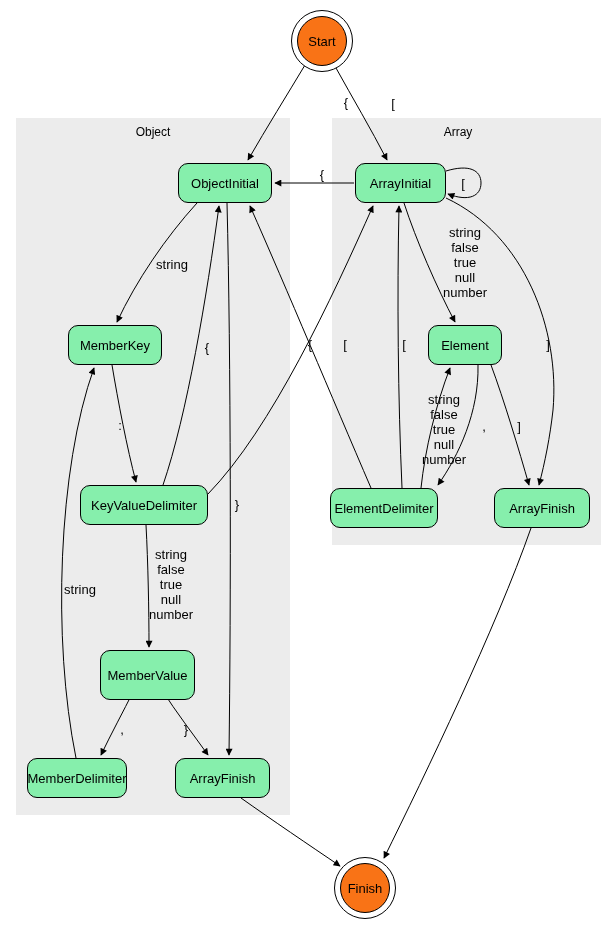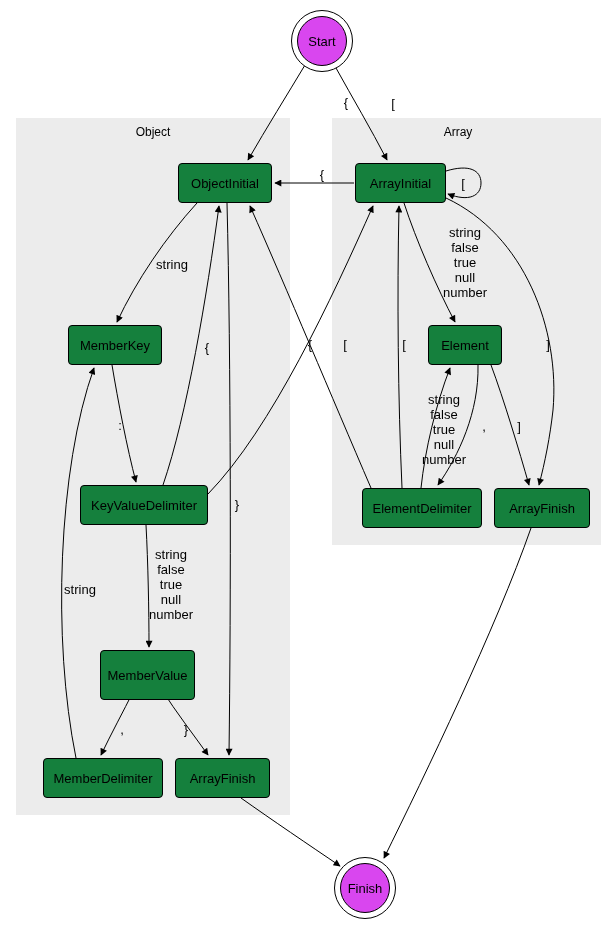--- a/index.html
+++ b/index.html
@@ -1,26 +1,26 @@
 <!DOCTYPE html>
 <html><head>
 <meta charset="utf-8">
 <style>
   * { margin:0; padding:0; box-sizing:border-box; }
   html,body { background:#fff; font-family:"Liberation Sans", sans-serif; color:#000; }
   .canvas { position:relative; width:609px; height:935px; background:#fff; overflow:hidden; }
   .cluster { position:absolute; background:#ececec; }
   .cluster-label { position:absolute; transform:translate(-50%,-50%); font-size:12px; }
   .edges { position:absolute; left:0; top:0; }
-  .node { position:absolute; background:#15803d; border:1px solid #000; border-radius:4px;
+  .node { position:absolute; background:#86efac; border:1px solid #000; border-radius:10px;
           display:flex; align-items:center; justify-content:center; font-size:13px; }
   .state { position:absolute; border:1px solid #000; border-radius:50%; background:#fff;
            display:flex; align-items:center; justify-content:center; }
   .state-inner { border:1px solid #000; border-radius:50%; width:calc(100% - 10px); height:calc(100% - 10px);
-                 display:flex; align-items:center; justify-content:center; font-size:13px; background:#d946ef; }
+                 display:flex; align-items:center; justify-content:center; font-size:13px; background:#f97316; }
   .edge-label { position:absolute; transform:translate(-50%,-50%); font-size:13px;
                 white-space:pre-line; text-align:center; line-height:1.15; }
 </style>
 </head>
 <body>
 
 <div class="canvas">
 
   <div class="cluster" style="left:16px; top:118px; width:274px; height:697px"></div>
   <div class="cluster" style="left:332px; top:118px; width:269px; height:427px"></div>
@@ -64,26 +64,26 @@
     <div class="state-inner">Start</div>
   </div>
   <div class="state" style="left:334px; top:857px; width:62px; height:62px">
     <div class="state-inner">Finish</div>
   </div>
 
   <div class="node" style="left:178px; top:163px; width:94px; height:40px">ObjectInitial</div>
   <div class="node" style="left:68px; top:325px; width:94px; height:40px">MemberKey</div>
   <div class="node" style="left:80px; top:485px; width:128px; height:40px">KeyValueDelimiter</div>
   <div class="node" style="left:100px; top:650px; width:95px; height:50px">MemberValue</div>
-  <div class="node" style="left:43px; top:758px; width:120px; height:40px">MemberDelimiter</div>
+  <div class="node" style="left:27px; top:758px; width:100px; height:40px">MemberDelimiter</div>
   <div class="node" style="left:175px; top:758px; width:95px; height:40px">ArrayFinish</div>
 
   <div class="node" style="left:428px; top:325px; width:74px; height:40px">Element</div>
   <div class="node" style="left:355px; top:163px; width:91px; height:40px">ArrayInitial</div>
-  <div class="node" style="left:362px; top:488px; width:120px; height:40px">ElementDelimiter</div>
+  <div class="node" style="left:330px; top:488px; width:108px; height:40px">ElementDelimiter</div>
   <div class="node" style="left:494px; top:488px; width:96px; height:40px">ArrayFinish</div>
 
   <div class="edge-label" style="left:346px; top:103px">{</div>
   <div class="edge-label" style="left:393px; top:104px">[</div>
   <div class="edge-label" style="left:322px; top:175px">{</div>
   <div class="edge-label" style="left:463px; top:184px">[</div>
   <div class="edge-label" style="left:172px; top:265px">string</div>
   <div class="edge-label" style="left:465px; top:263px">string
 false
 true

